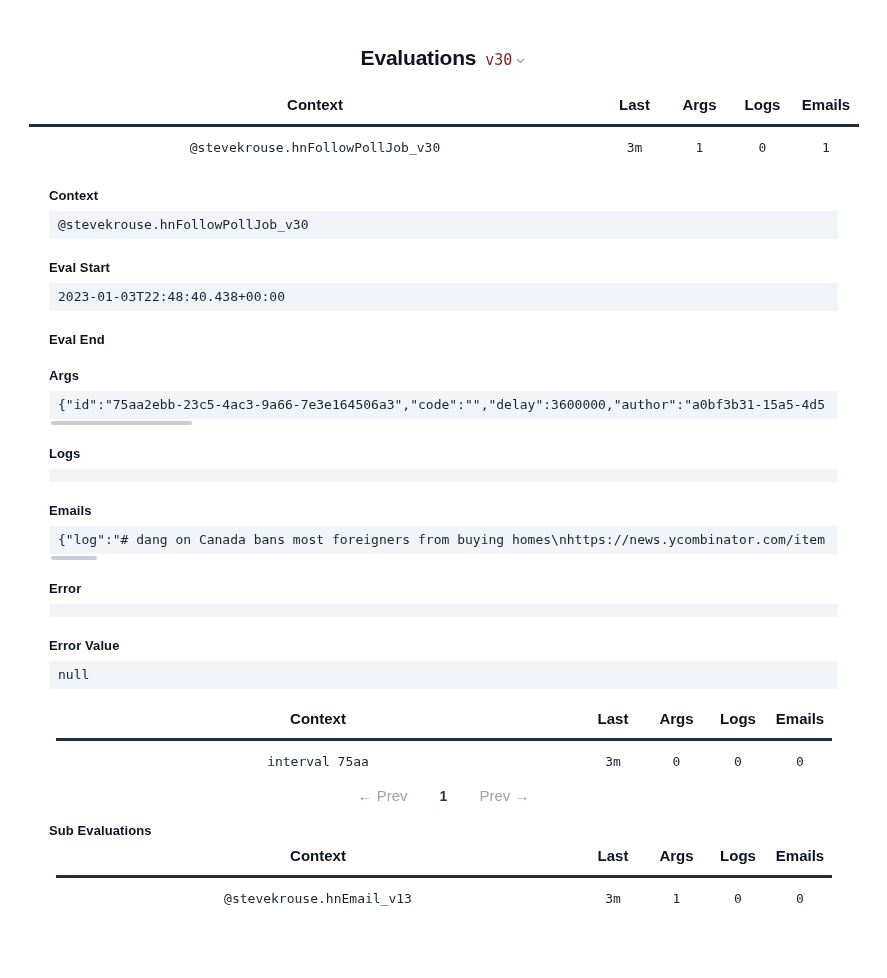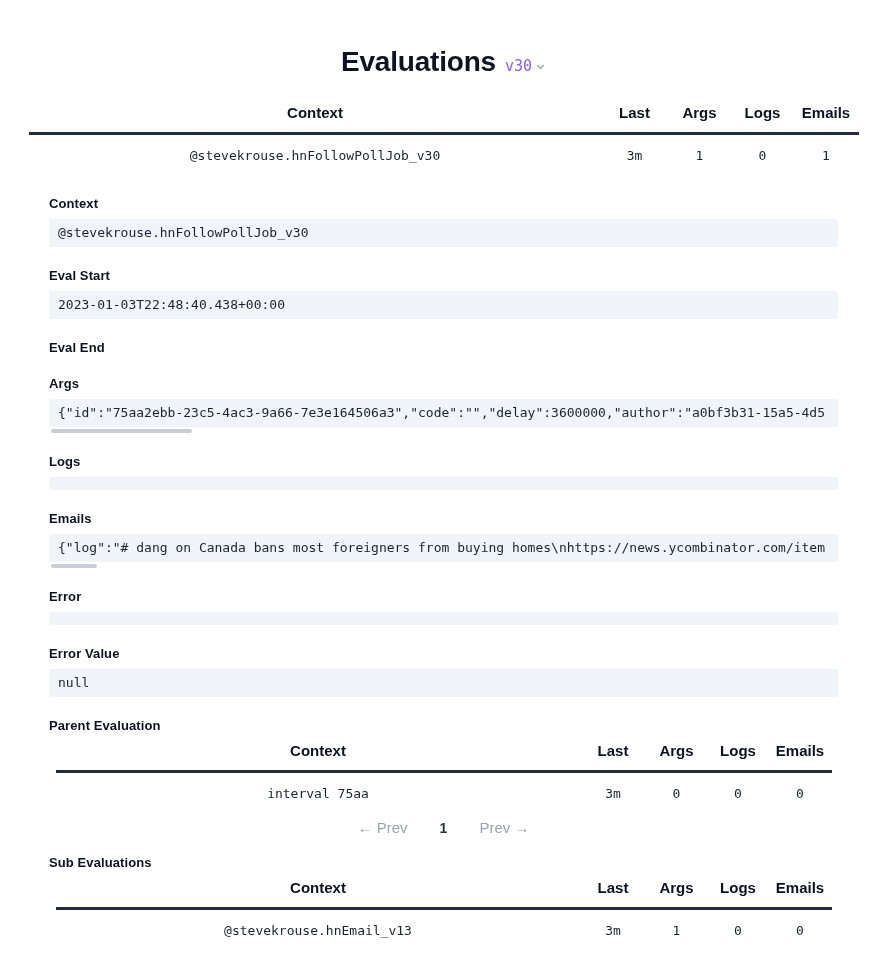--- a/index.html
+++ b/index.html
@@ -11,35 +11,35 @@
   }
 
   
   .page-header {
     display: flex;
     justify-content: center;
     align-items: baseline;
     gap: 9px;
   }
   .page-title {
-    font-size: 28px;
+    font-size: 21px;
     font-weight: bold;
     letter-spacing: -0.2px;
     color: #0d1320;
   }
   .version-dropdown {
     display: inline-flex;
     align-items: center;
     gap: 3px;
     cursor: pointer;
   }
   .version-label {
     font-family: "DejaVu Sans Mono", monospace;
     font-size: 15px;
-    color: #8b5cf6;
+    color: #7f1d1d;
   }
   .version-chevron { color: #9aa3b2; display: inline-flex; }
 
   
   table { border-collapse: collapse; table-layout: fixed; }
   .eval-table { margin: 26px auto 0 auto; width: 830px; }
   .sub-table  { margin: 9px auto 0 auto; width: 776px; }
   th {
     font-size: 15px;
     font-weight: bold;
@@ -181,21 +181,20 @@
     <div class="section-label">Error</div>
     <div class="value-box"></div>
   </div>
 
   <div class="section">
     <div class="section-label">Error Value</div>
     <div class="value-box">null</div>
   </div>
 
   <div class="section">
-    <div class="section-label">Parent Evaluation</div>
     <table class="sub-table">
       <colgroup>
           <col>
           <col style="width:65px">
           <col style="width:62px">
           <col style="width:61px">
           <col style="width:63px">
         </colgroup>
       <thead>
         <tr>

